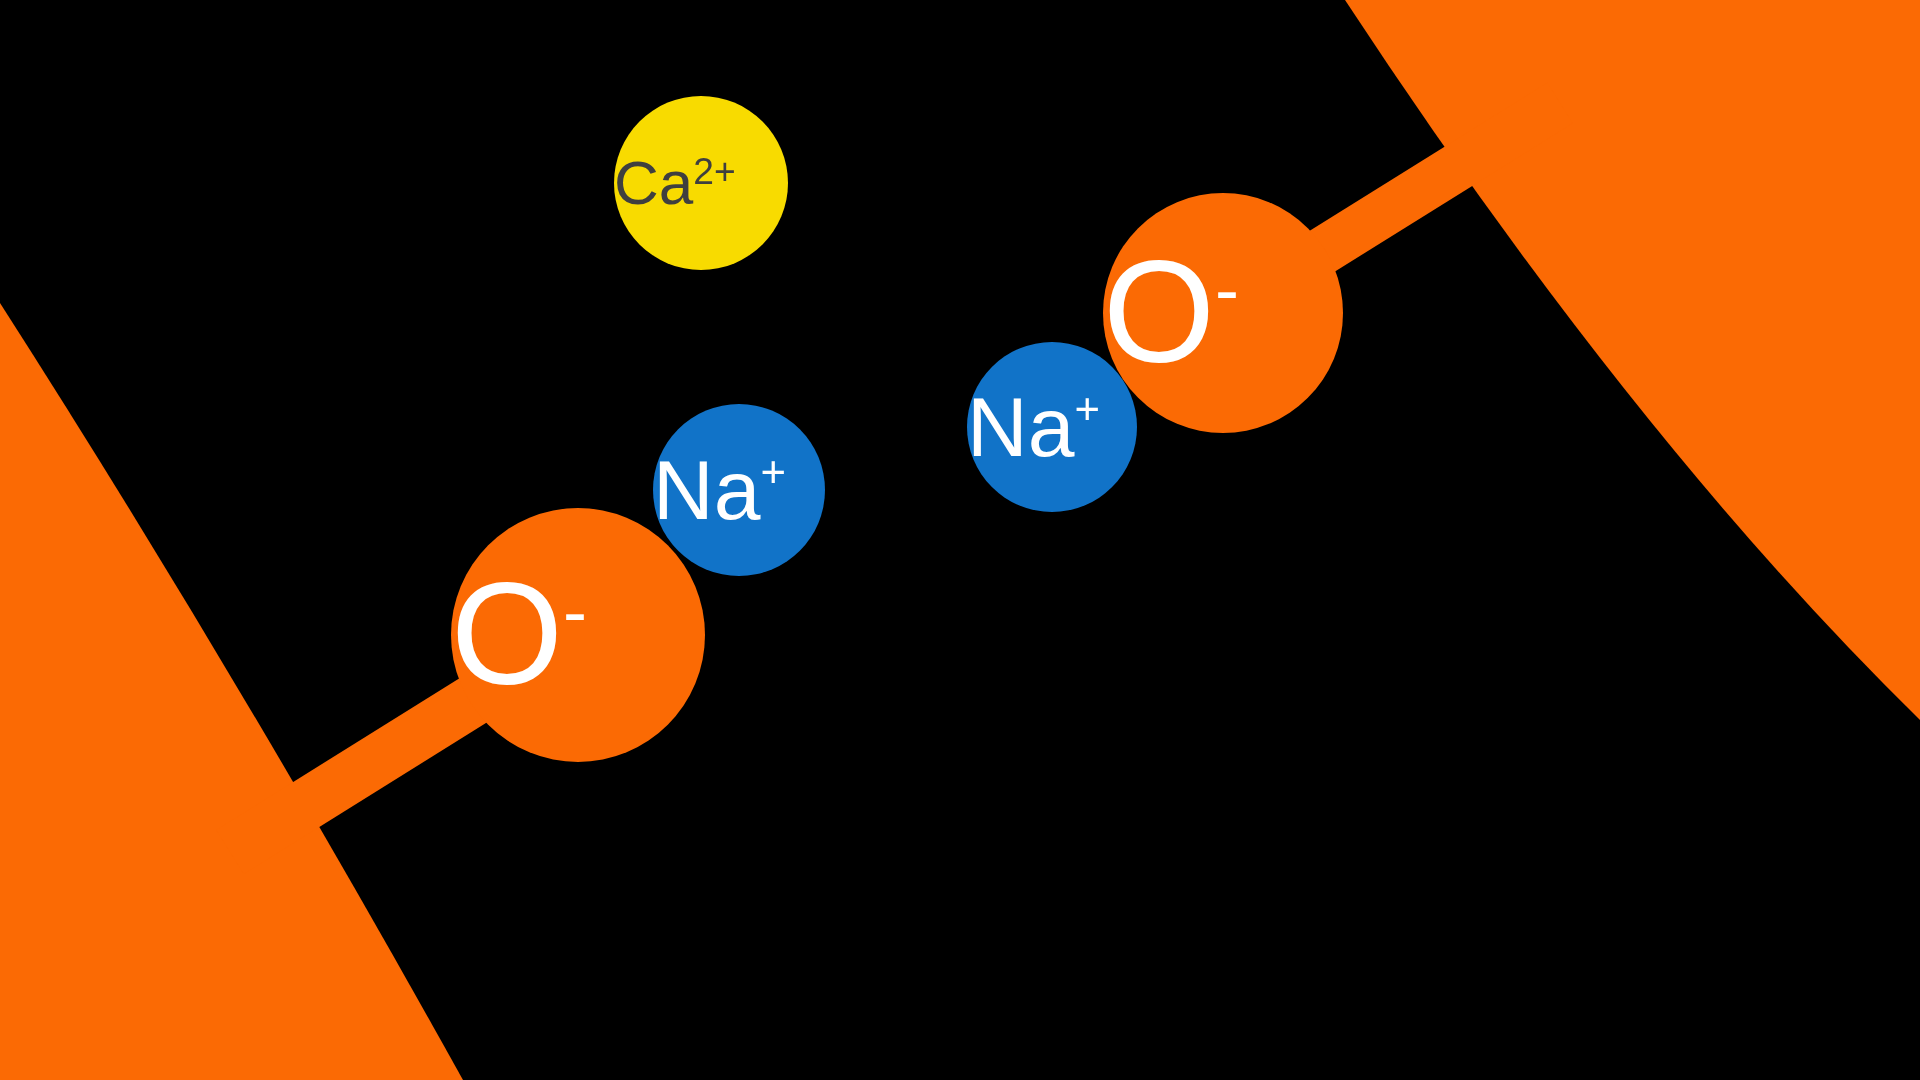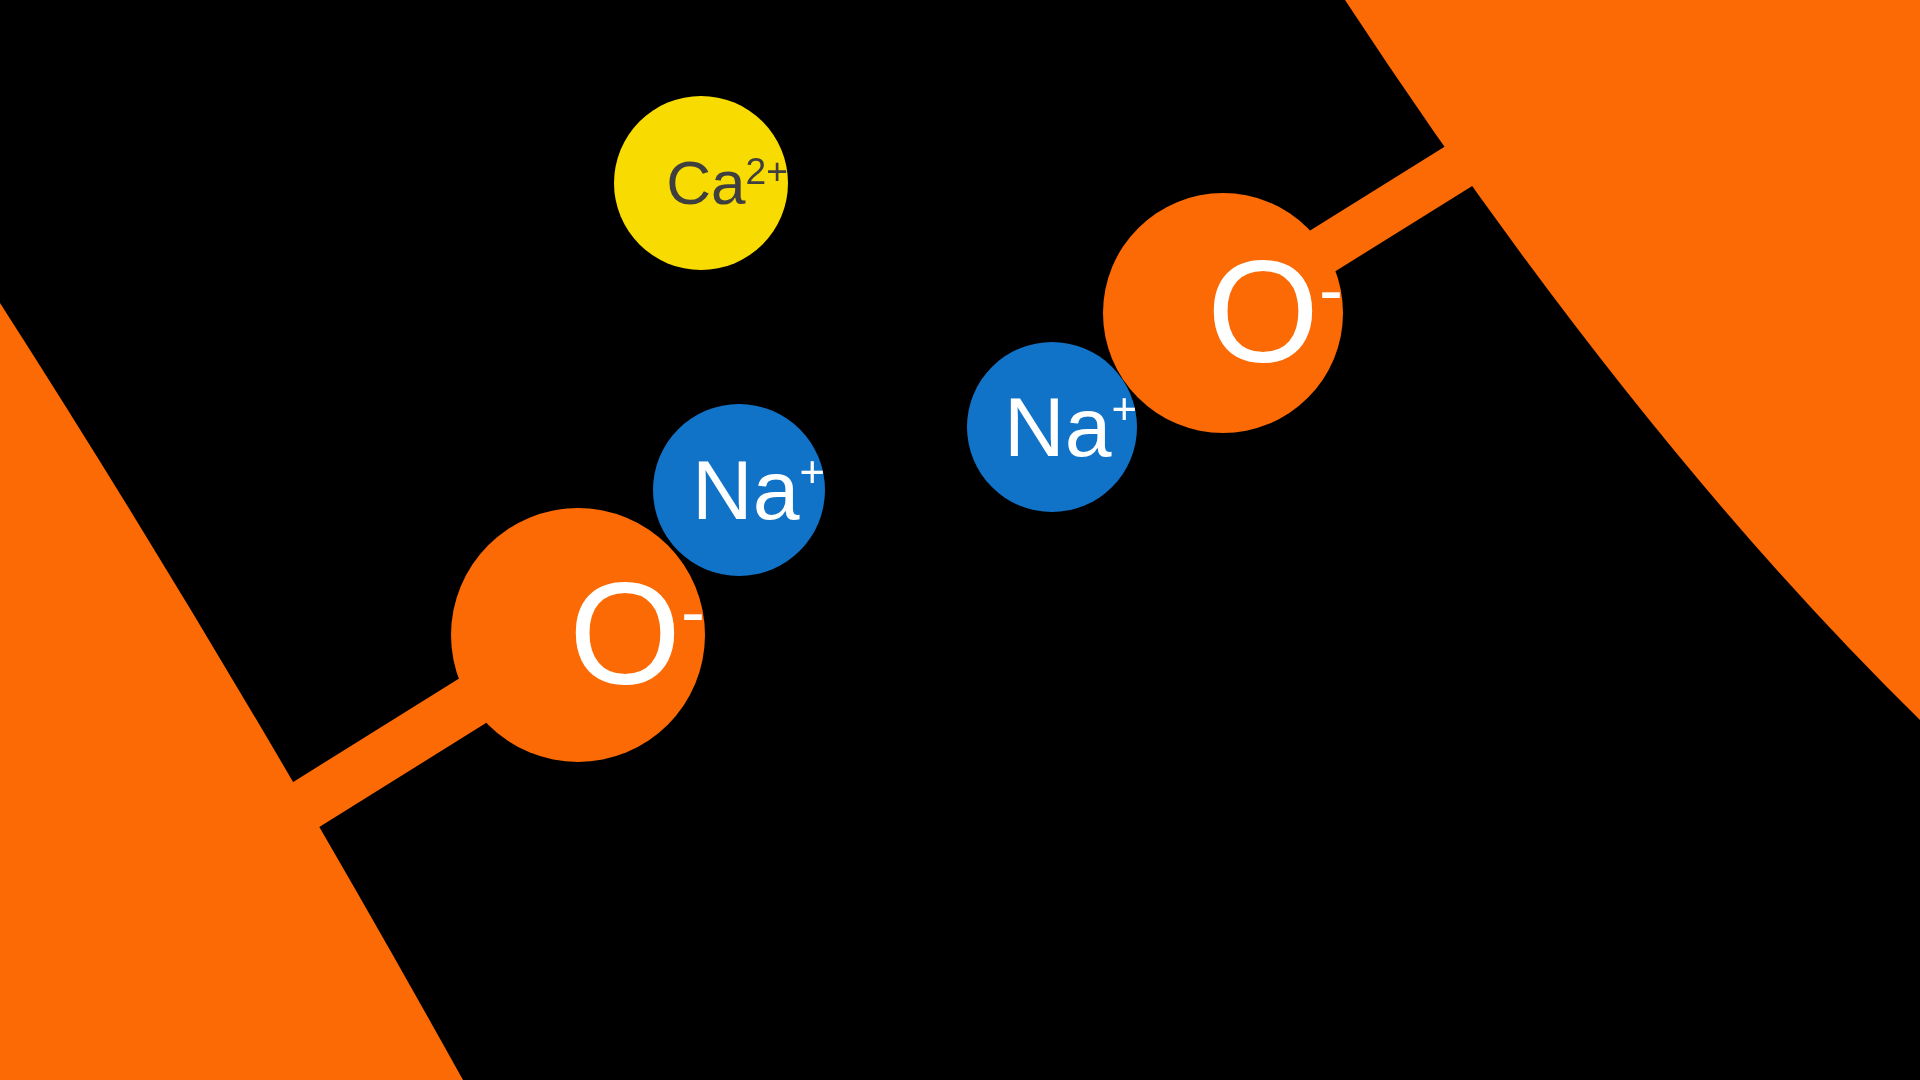--- a/index.html
+++ b/index.html
@@ -26,21 +26,21 @@
   .resin  { fill: var(--resin, #FB6A04); }
   .stick  { stroke: var(--resin, #FB6A04); }
   .stick-left  { stroke-width: 52px; }
   .stick-right { stroke-width: 48px; }
 
   .ion {
     position: absolute;
     border-radius: 50%;
     display: flex;
     align-items: center;
-    justify-content: flex-end;
+    justify-content: flex-start;
     line-height: 1;
     white-space: nowrap;
   }
   .ion .label { display: inline-block; }
   .ion .charge {
     position: relative;
     display: inline;
   }
 
   .ion-ca {

